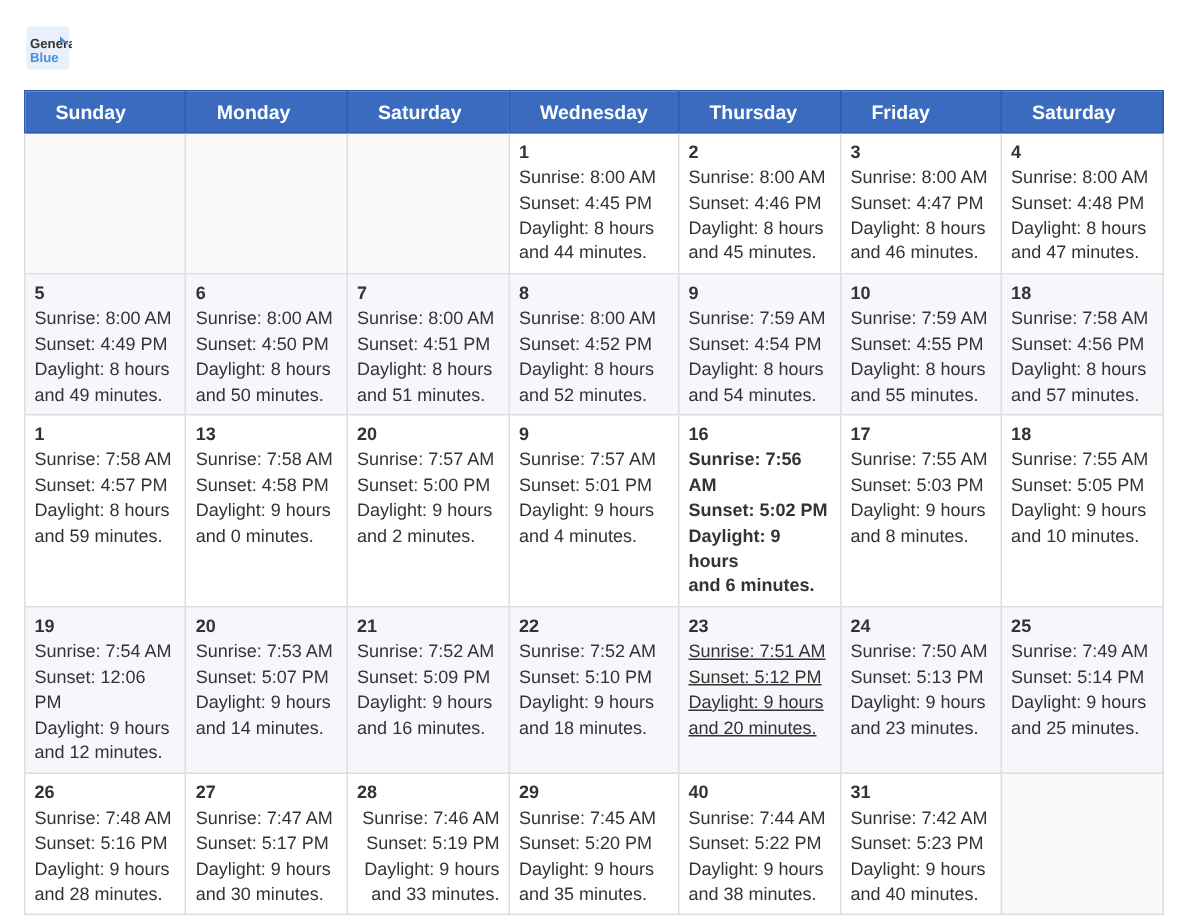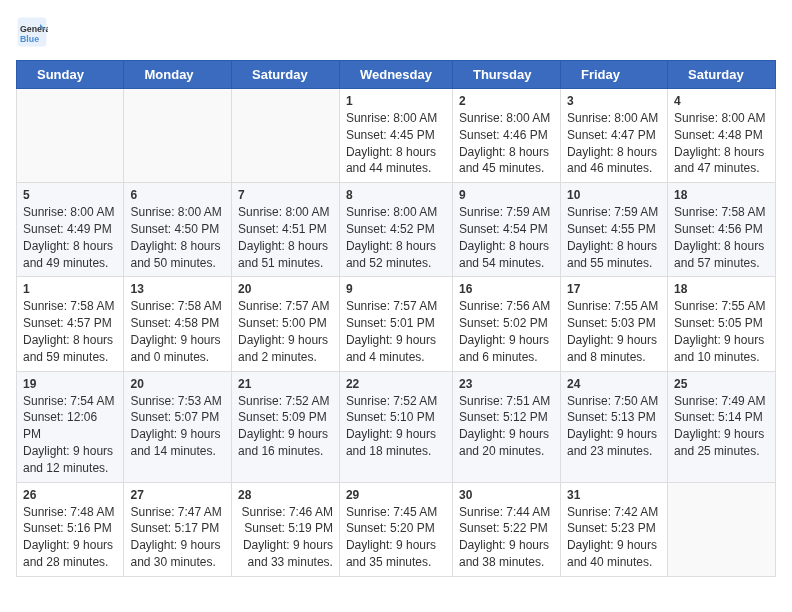--- a/index.html
+++ b/index.html
@@ -223,21 +223,21 @@
         </td>
         <td>
           <div class="day-num">9</div>
           <div class="day-info" style="white-space: pre-line;">Sunrise: 7:57 AM
 Sunset: 5:01 PM
 Daylight: 9 hours
 and 4 minutes.</div>
         </td>
         <td>
           <div class="day-num">16</div>
-          <div class="day-info" style="white-space: pre-line;">Sunrise: 7:56 AM
+          <div class="day-info" style="white-space: pre-line; font-weight: bold;">Sunrise: 7:56 AM
 Sunset: 5:02 PM
 Daylight: 9 hours
 and 6 minutes.</div>
         </td>
         <td>
           <div class="day-num">17</div>
           <div class="day-info" style="white-space: pre-line;">Sunrise: 7:55 AM
 Sunset: 5:03 PM
 Daylight: 9 hours
 and 8 minutes.</div>
@@ -274,21 +274,21 @@
         </td>
         <td>
           <div class="day-num">22</div>
           <div class="day-info" style="white-space: pre-line;">Sunrise: 7:52 AM
 Sunset: 5:10 PM
 Daylight: 9 hours
 and 18 minutes.</div>
         </td>
         <td>
           <div class="day-num">23</div>
-          <div class="day-info" style="white-space: pre-line;">Sunrise: 7:51 AM
+          <div class="day-info" style="white-space: pre-line; text-decoration: underline;">Sunrise: 7:51 AM
 Sunset: 5:12 PM
 Daylight: 9 hours
 and 20 minutes.</div>
         </td>
         <td>
           <div class="day-num">24</div>
           <div class="day-info" style="white-space: pre-line;">Sunrise: 7:50 AM
 Sunset: 5:13 PM
 Daylight: 9 hours
 and 23 minutes.</div>
@@ -324,21 +324,21 @@
 and 33 minutes.</div>
         </td>
         <td>
           <div class="day-num">29</div>
           <div class="day-info" style="white-space: pre-line;">Sunrise: 7:45 AM
 Sunset: 5:20 PM
 Daylight: 9 hours
 and 35 minutes.</div>
         </td>
         <td>
-          <div class="day-num">30</div>
+          <div class="day-num">40</div>
           <div class="day-info" style="white-space: pre-line;">Sunrise: 7:44 AM
 Sunset: 5:22 PM
 Daylight: 9 hours
 and 38 minutes.</div>
         </td>
         <td>
           <div class="day-num">31</div>
           <div class="day-info" style="white-space: pre-line;">Sunrise: 7:42 AM
 Sunset: 5:23 PM
 Daylight: 9 hours

